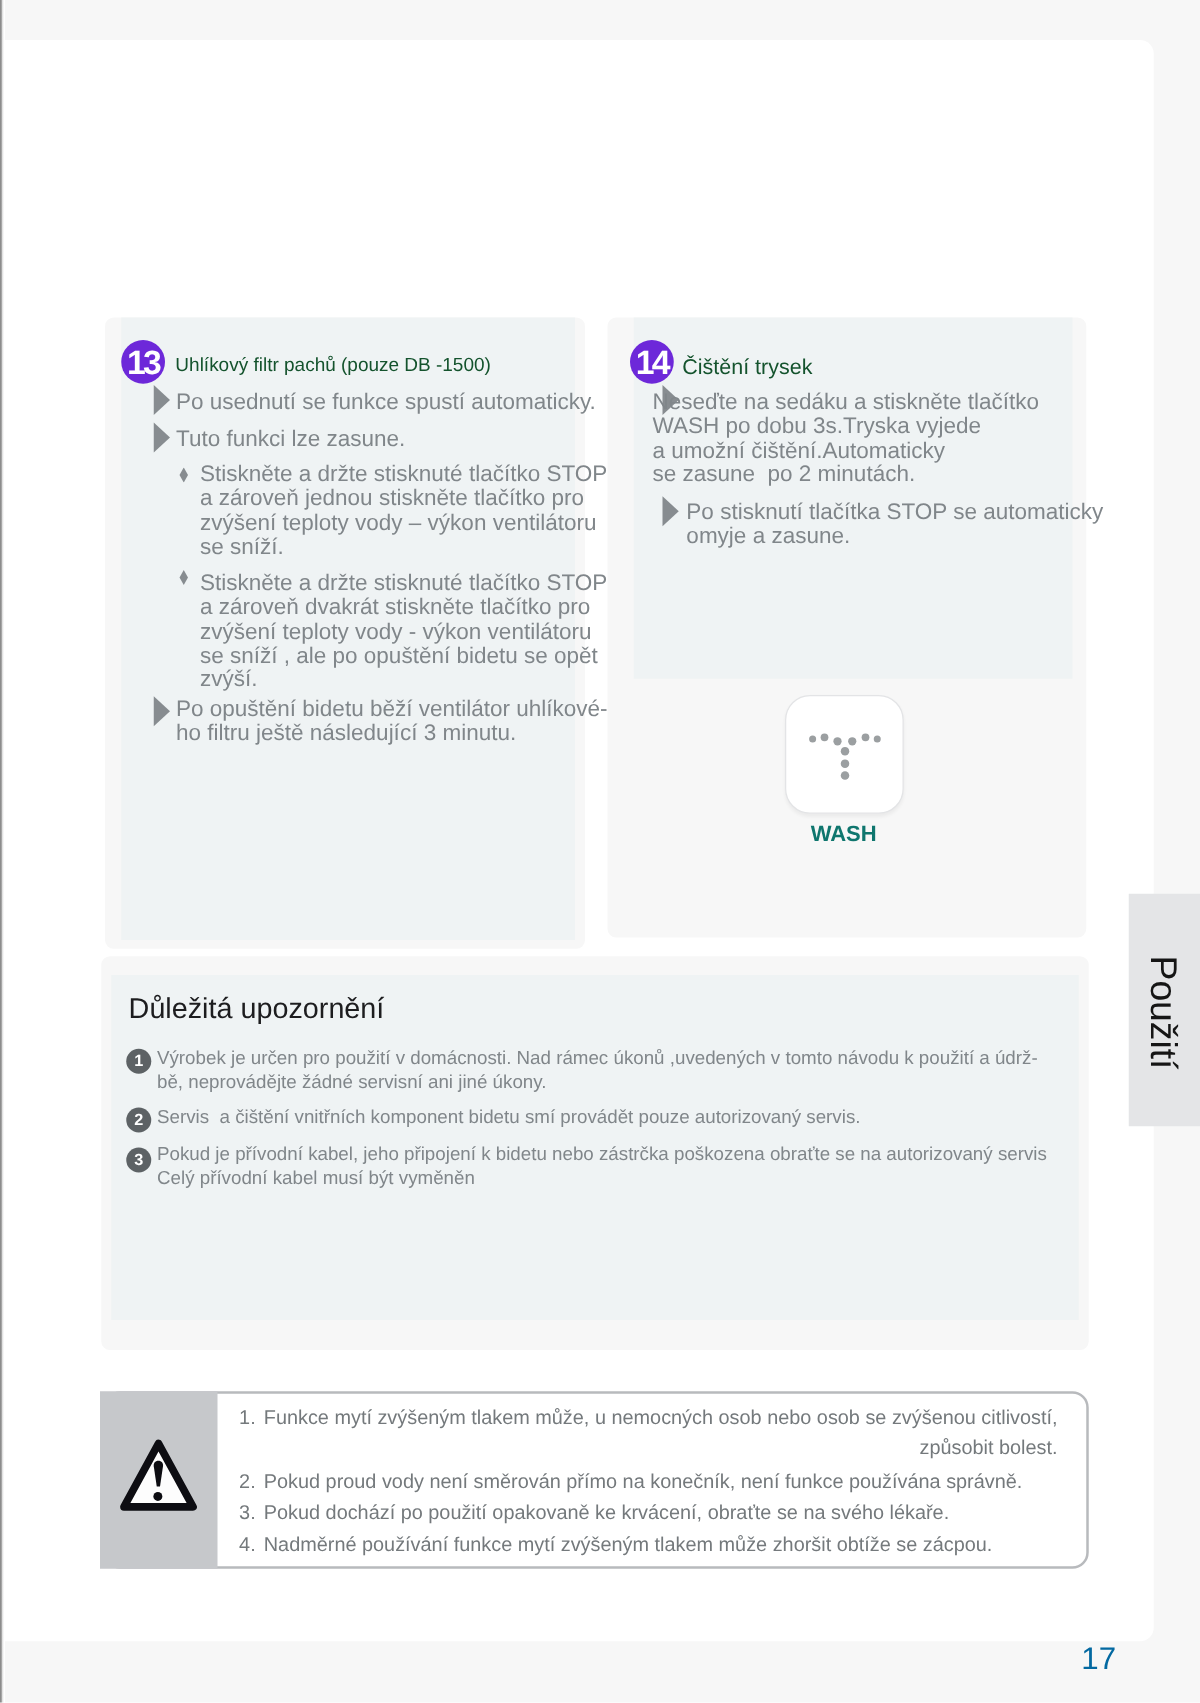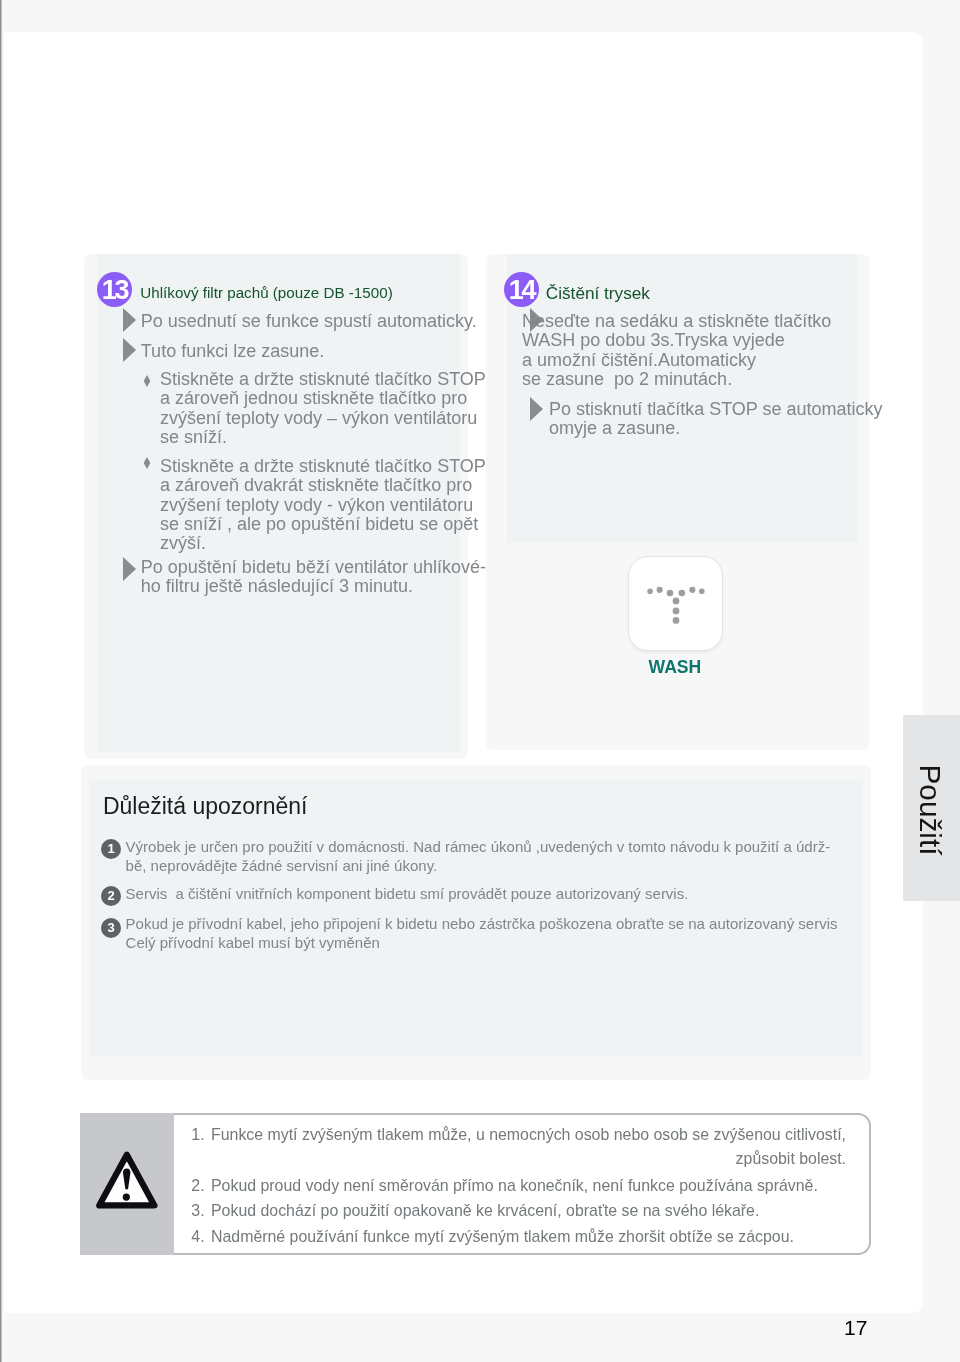--- a/index.html
+++ b/index.html
@@ -15,21 +15,21 @@
         background:linear-gradient(to right,#8c8c8c 0px,#8c8c8c 1px,#d8d8d8 1.6px,#ffffff 3.2px,#ffffff 4px);}
 
   
   .sec-outer{position:absolute;background:#f7f7f7;}
   .sec-inner{position:absolute;background:#eff3f4;}
   #s13-out{left:84px;top:254px;width:384px;height:505px;border-radius:7px;}
   #s13-in {left:97px;top:254px;width:363px;height:498px;}
   #s14-out{left:486px;top:254px;width:383px;height:496px;border-radius:7px;}
   #s14-in {left:507px;top:254px;width:351px;height:289px;}
 
-  .badge{position:absolute;width:35px;height:35px;border-radius:50%;background:#8b5cf6;
+  .badge{position:absolute;width:35px;height:35px;border-radius:50%;background:#6d28d9;
          color:#fff;font-weight:bold;text-align:center;}
   .badge span{display:block;font-size:27px;line-height:37px;letter-spacing:-2.2px;}
   .sec-title{position:absolute;color:#14532d;white-space:nowrap;}
 
   .tri{position:absolute;width:0;height:0;border-left:13px solid #878c90;
        border-top:12px solid transparent;border-bottom:12px solid transparent;}
   .dia{position:absolute;}
   .btxt{position:absolute;font-size:18px;color:#80868a;line-height:19.3px;white-space:pre;}
 
   
@@ -54,21 +54,21 @@
      font-size:29.8px;color:#151515;white-space:nowrap;text-align:center;line-height:56px;}
 
   
   #warn-box{position:absolute;left:83px;top:1113px;width:788px;height:142px;background:#fff;
             border:2.6px solid #b8babd;border-radius:13px;box-sizing:border-box;}
   #warn-gray{position:absolute;left:80px;top:1113px;width:94px;height:142px;background:#c6c8cb;}
   .wnum{position:absolute;font-size:15.9px;color:#74797c;line-height:23.6px;}
   .wtxt{position:absolute;font-size:15.9px;color:#74797c;line-height:23.6px;white-space:pre;text-align:right;}
 
   
-  #pagenum{position:absolute;left:844px;top:1315px;font-size:21px;color:#000000;line-height:25px;}
+  #pagenum{position:absolute;left:865px;top:1315px;font-size:25px;color:#0369a1;line-height:25px;}
 </style>
 </head>
 <body>
 
 <div id="sheet"></div>
 
 <div class="sec-outer" id="s13-out"></div>
 <div class="sec-inner" id="s13-in"></div>
 <div class="badge" style="left:97px;top:272px">
     <span>13</span>

